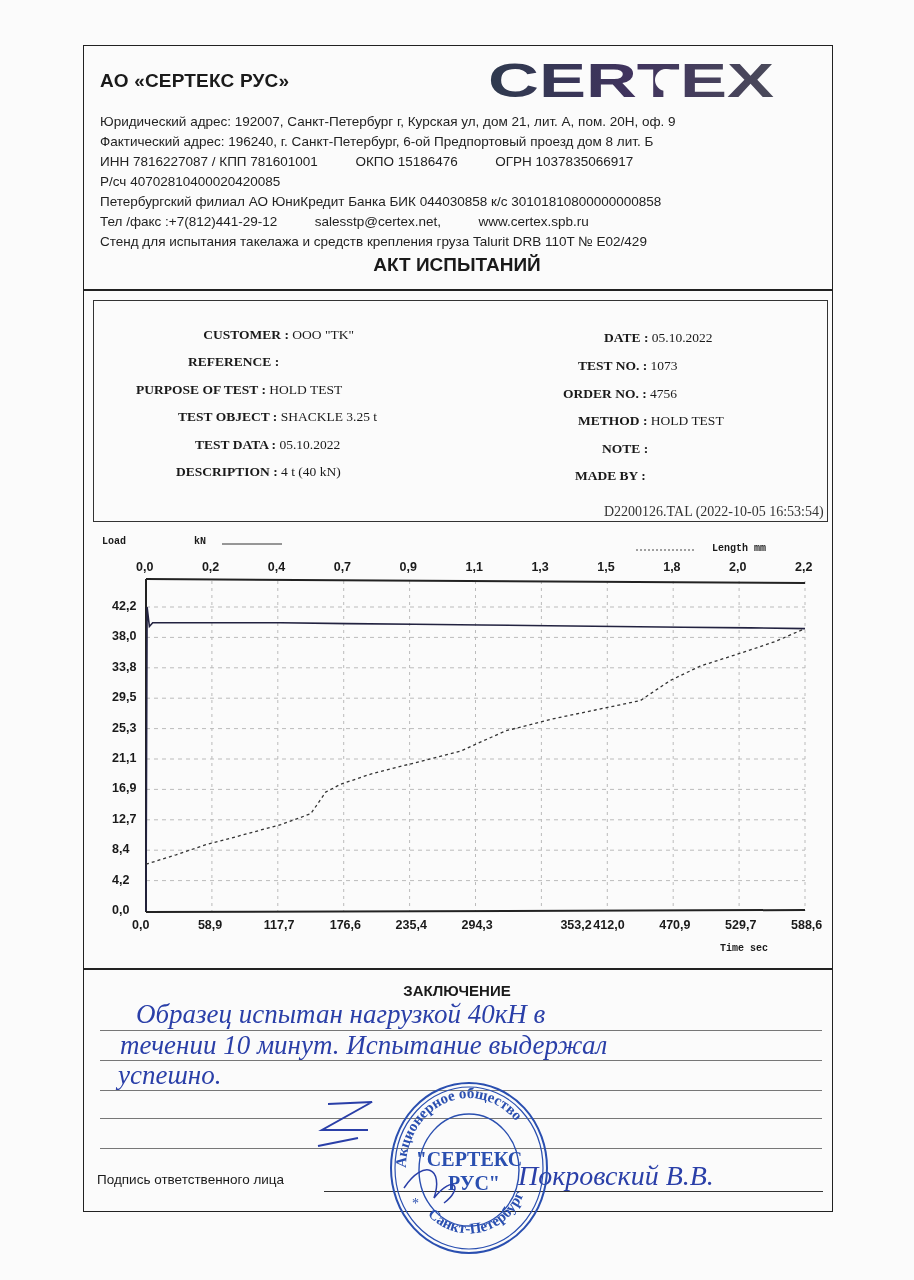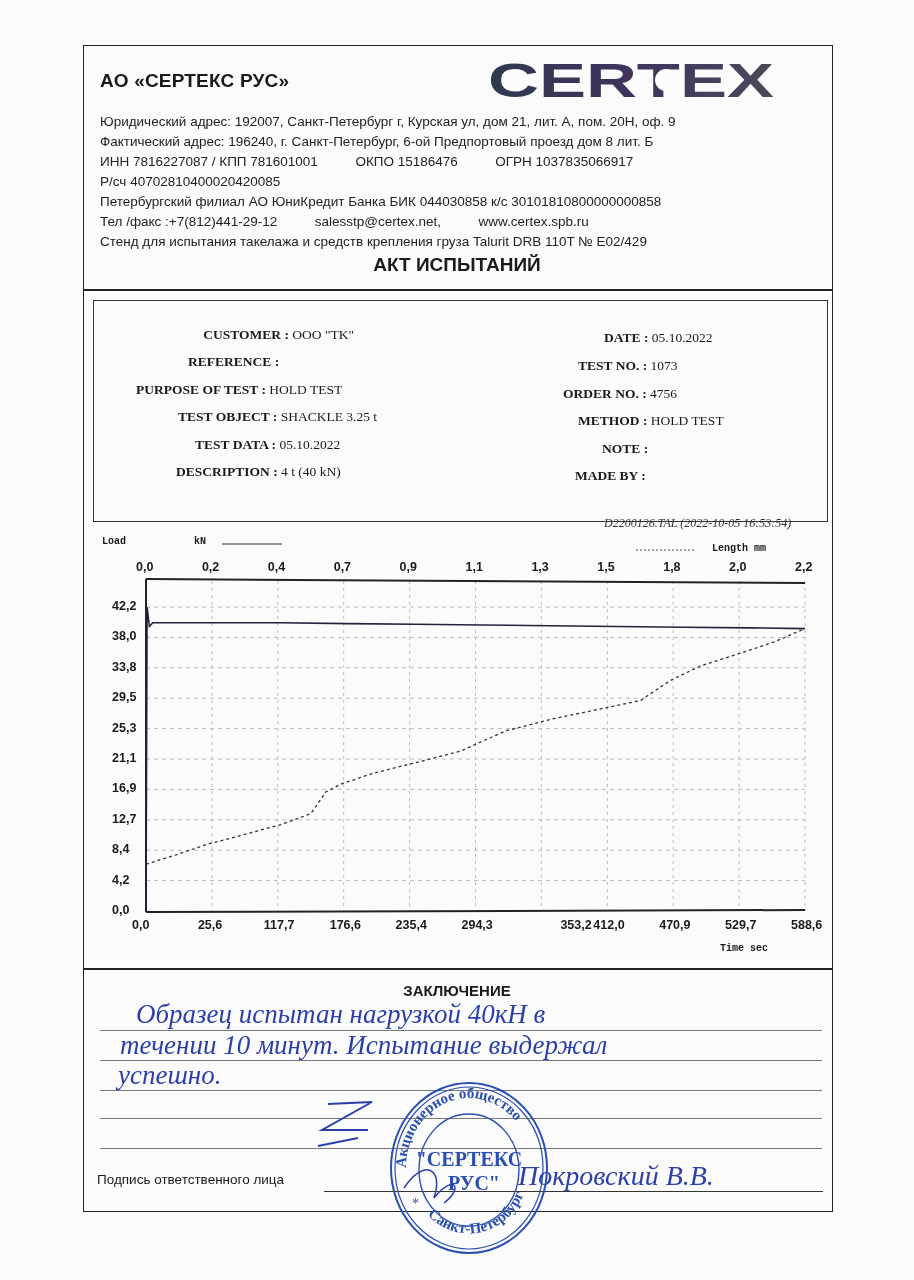--- a/index.html
+++ b/index.html
@@ -7,21 +7,21 @@
   .page { position:absolute; left:83px; top:45px; width:750px; height:1167px; border:1.5px solid #222; box-sizing:border-box; }
   .hdr-company { position:absolute; left:100px; top:70px; font-size:19px; font-weight:bold; letter-spacing:0.2px; }
   .logo { position:absolute; left:486px; top:58px; width:290px; height:44px; }
   .addr { position:absolute; left:100px; font-size:13.5px; line-height:20px; color:#222; white-space:pre; }
   .title { position:absolute; left:0; width:914px; text-align:center; top:254px; font-size:19px; font-weight:bold; }
   .hline { position:absolute; background:#222; height:1.5px; }
   .infobox { position:absolute; left:93px; top:300px; width:735px; height:222px; border:1.2px solid #333; box-sizing:border-box; }
   .info { position:absolute; font-family:"Liberation Serif", serif; font-size:13.5px; white-space:nowrap; }
   .info b { font-weight:bold; }
   .info.r { text-align:right; }
-  .filetag { position:absolute; left:604px; top:516px; font-family:"Liberation Serif", serif; font-style:italic; font-size:12px; color:#333; }
+  .filetag { position:absolute; left:604px; top:504px; font-family:"Liberation Serif", serif; font-size:14px; color:#333; }
   .mono { font-family:"Liberation Mono", monospace; font-weight:bold; font-size:10px; position:absolute; white-space:nowrap; }
   .tick { font-family:"Liberation Sans", sans-serif; font-weight:bold; font-size:12.5px; position:absolute; white-space:nowrap; }
   svg.chart { position:absolute; left:0; top:0; }
   .concl-title { position:absolute; left:0; width:914px; text-align:center; top:982px; font-size:15px; font-weight:bold; }
   .hand { position:absolute; font-family:"Liberation Serif", serif; font-style:italic; color:#2a3fa8; font-size:27px; white-space:nowrap; }
   .ruled { position:absolute; left:100px; width:722px; height:1px; background:#777; }
   .sig-label { position:absolute; left:97px; top:1172px; font-size:13.5px; }
   .sig-line { position:absolute; left:324px; top:1191px; width:499px; height:1px; background:#333; }
   .sig-name { position:absolute; left:518px; top:1160px; font-family:"Liberation Serif", serif; font-style:italic; color:#2a3fa8; font-size:28px; }
 </style>
@@ -98,21 +98,21 @@
     <div class="tick" style="left: 112px; top: 781.4px;">16,9</div>
     <div class="tick" style="left: 112px; top: 751px;">21,1</div>
     <div class="tick" style="left: 112px; top: 720.6px;">25,3</div>
     <div class="tick" style="left: 112px; top: 690.2px;">29,5</div>
     <div class="tick" style="left: 112px; top: 659.8px;">33,8</div>
     <div class="tick" style="left: 112px; top: 629.4px;">38,0</div>
     <div class="tick" style="left: 112px; top: 599px;">42,2</div>
   </div>
 <div id="xticks">
     <div class="tick" style="left: 132px; top: 918px;">0,0</div>
-    <div class="tick" style="left: 197.9px; top: 918px;">25,6</div>
+    <div class="tick" style="left: 197.9px; top: 918px;">58,9</div>
     <div class="tick" style="left: 263.8px; top: 918px;">117,7</div>
     <div class="tick" style="left: 329.7px; top: 918px;">176,6</div>
     <div class="tick" style="left: 395.6px; top: 918px;">235,4</div>
     <div class="tick" style="left: 461.5px; top: 918px;">294,3</div>
     <div class="tick" style="left: 527.4px; top: 918px; margin-left: 33px;">353,2</div>
     <div class="tick" style="left: 593.3px; top: 918px;">412,0</div>
     <div class="tick" style="left: 659.2px; top: 918px;">470,9</div>
     <div class="tick" style="left: 725.1px; top: 918px;">529,7</div>
     <div class="tick" style="left: 791px; top: 918px; text-align: center;">588,6</div>
   </div>

